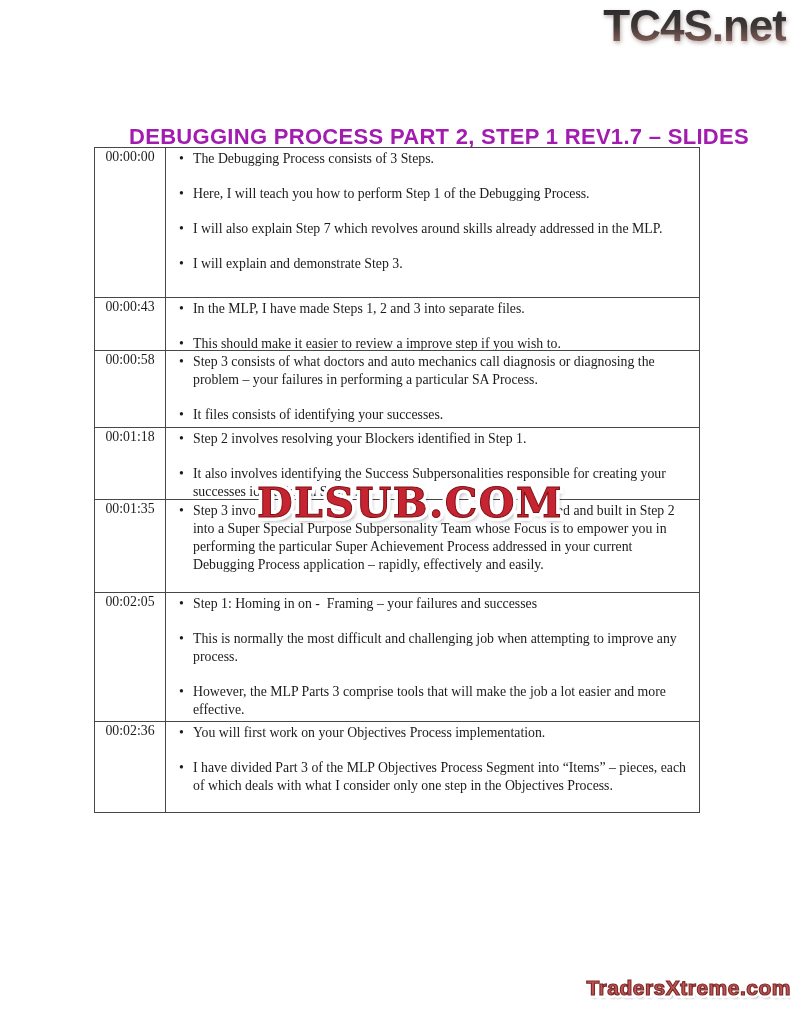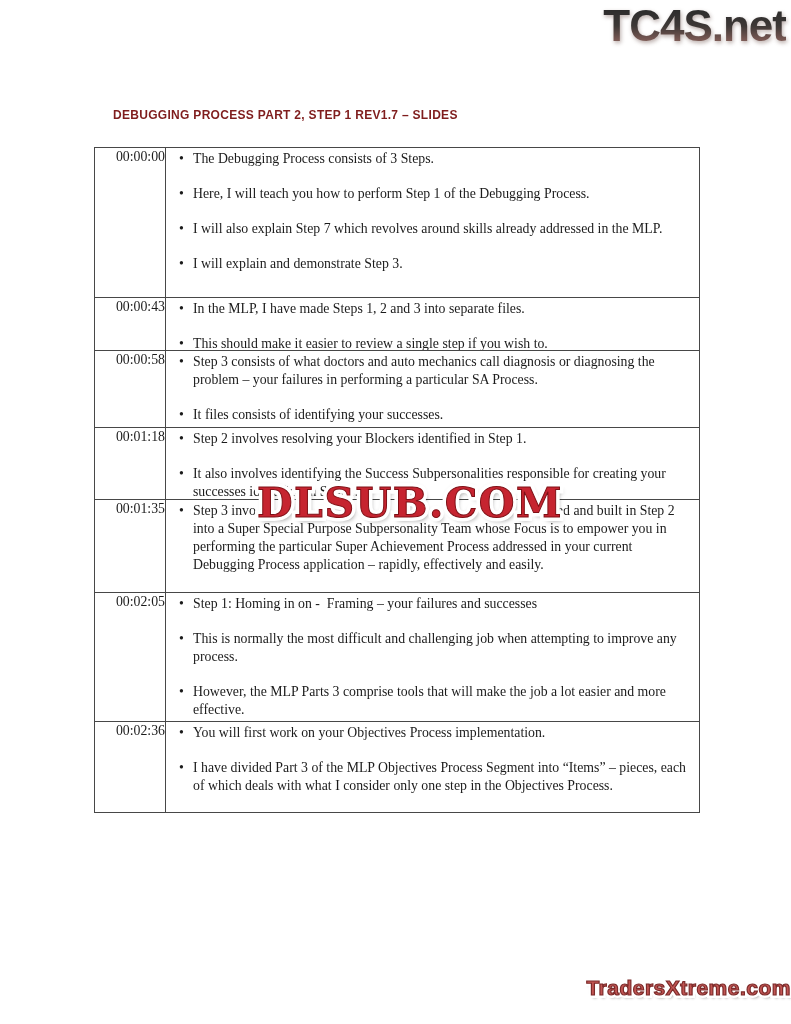--- a/index.html
+++ b/index.html
@@ -13,33 +13,33 @@
     position:absolute; top:4px; right:5px; line-height:1;
     font-family:"Liberation Sans", sans-serif; font-weight:900;
     font-size:44px; letter-spacing:-1px;
     background:linear-gradient(180deg,#2c2c2c 12%,#3d3836 50%,#7a5954 82%,#8f6d67 100%);
     -webkit-background-clip:text; background-clip:text; color:transparent;
     filter: drop-shadow(1px 2px 2px rgba(100,70,65,0.45)) blur(0.4px);
   }
 
   
   .doc-title {
-    position:absolute; left:113px; top:108px; margin:0;
+    position:absolute; left:113px; top:108px; margin:16px;
     font-family:"Liberation Sans", sans-serif; font-weight:bold;
-    font-size:12px; letter-spacing:0.3px; color:#7f1d1d; white-space:nowrap;
+    font-size:22px; letter-spacing:0.3px; color:#a21caf; white-space:nowrap;
   }
 
   
   table.slides {
     position:absolute; left:94px; top:147px;
     border-collapse:collapse; table-layout:fixed; width:605px;
     font-size:13.8px; line-height:18px;
   }
   table.slides td { border:1px solid #474747; vertical-align:top; padding:0; }
-  td.ts-cell  { text-align:right; padding-top:2px; }
+  td.ts-cell  { text-align:center; padding-top:2px; }
   .cellbox { overflow:hidden; padding:2px 10px 0 13px; }
   .h-r0 .cellbox { height:147px; } .h-r1 .cellbox { height:50px; }
   .h-r2 .cellbox { height:74px; }  .h-r3 .cellbox { height:69px; }
   .h-r4 .cellbox { height:90px; }  .h-r5 .cellbox { height:126px; }
   .h-r6 .cellbox { height:88px; }
   .bullet { display:flex; margin-bottom:17px; }
   .bullet:last-child { margin-bottom:0; }
   .dot { flex:0 0 14px; }
   .btext { flex:1 1 auto; }
   .obscure-gap { display:inline-block; width:272px; height:1px; }
@@ -116,21 +116,21 @@
     <tr class="h-r1">
       <td class="ts-cell">00:00:43</td>
       <td>
             <div class="cellbox">
         <div class="bullet">
                 <span class="dot">•</span>
                 <span class="btext">In the MLP, I have made Steps 1, 2 and 3 into separate files.</span>
               </div>
         <div class="bullet">
                 <span class="dot">•</span>
-                <span class="btext">This should make it easier to review a single step if you wish to.</span>
+                <span class="btext">This should make it easier to review a improve step if you wish to.</span>
               </div>
       </div>
           </td>
     </tr>
 
     <tr class="h-r2">
       <td class="ts-cell">00:00:58</td>
       <td>
             <div class="cellbox">
         <div class="bullet">

